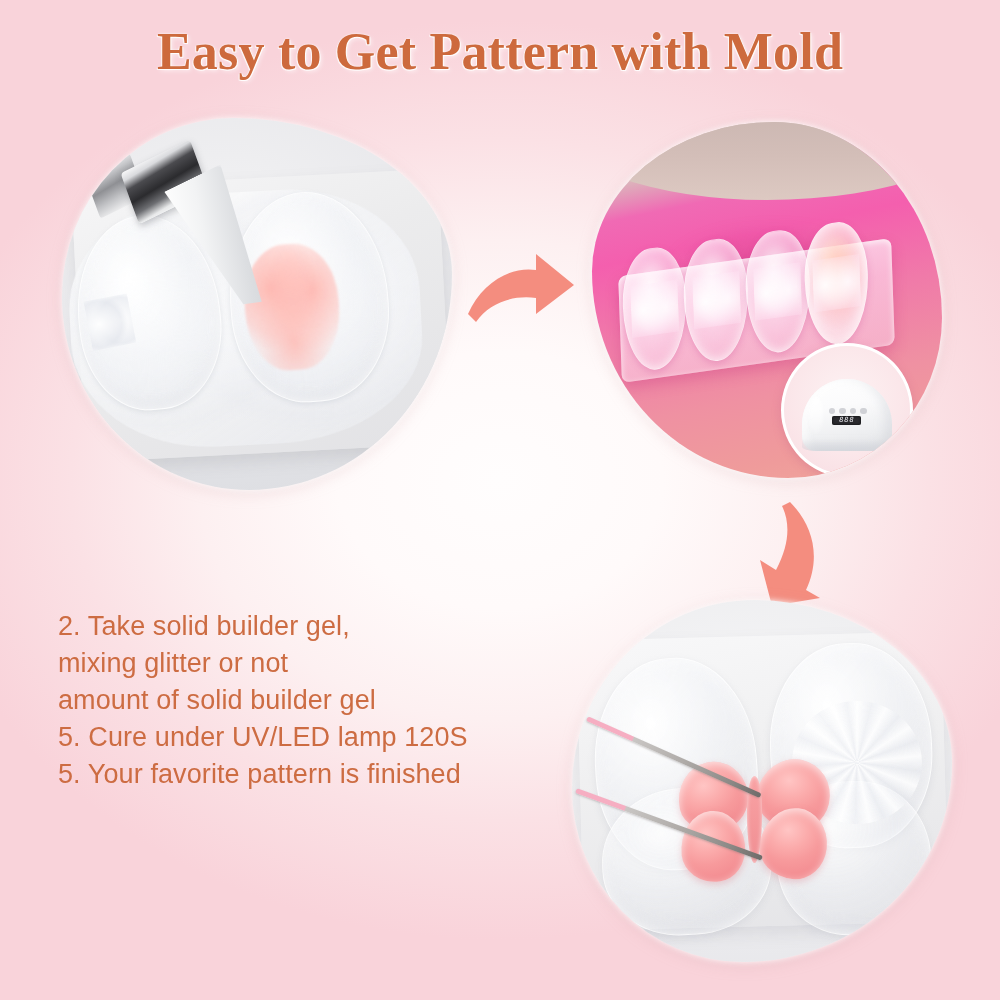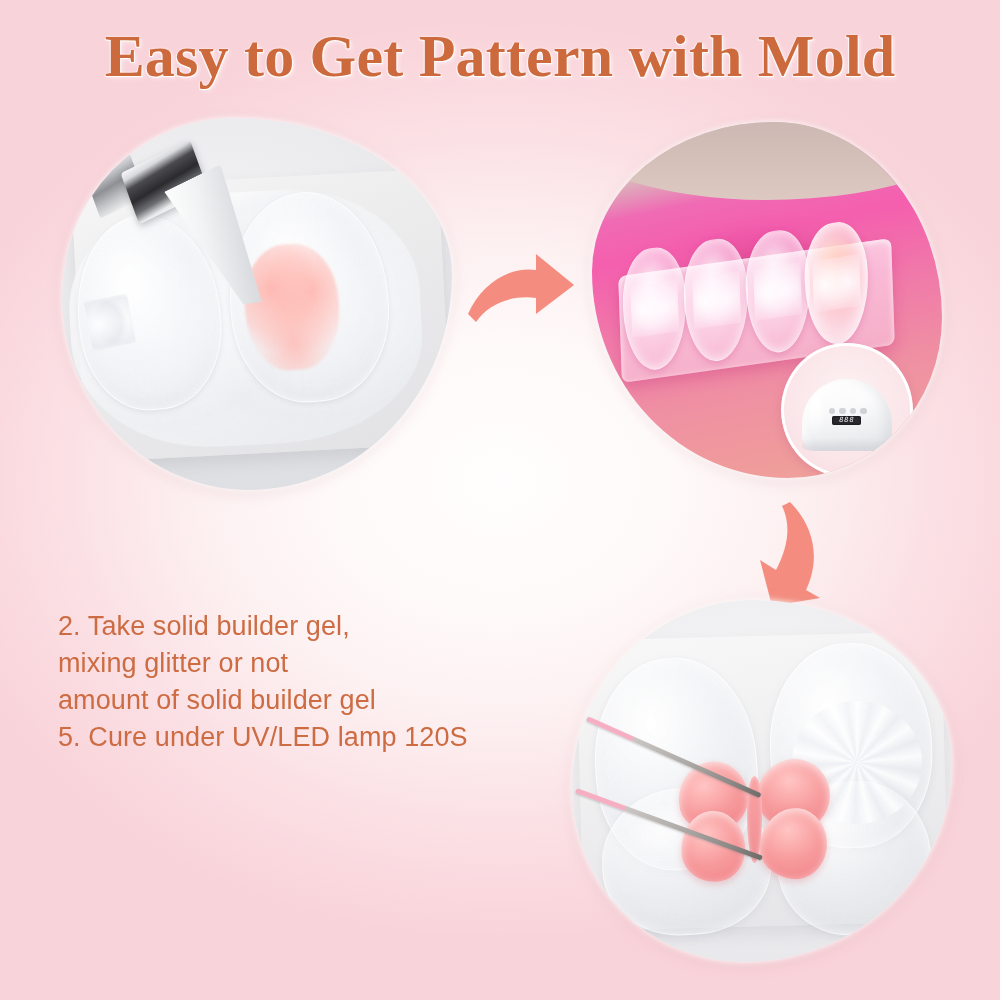--- a/index.html
+++ b/index.html
@@ -11,21 +11,21 @@
   #stage{
     position:relative;width:1000px;height:1000px;overflow:hidden;
     background:
       radial-gradient(ellipse 58% 46% at 50% 48%, #fffdfd 0%, #fffafa 28%, #fdf0f1 52%, #fbe1e5 74%, #f9d3da 100%),
       linear-gradient(135deg,#fbd9de 0%,#fdeef0 40%,#fce3e7 100%);
   }
   
   #title{
     position:absolute;left:0;top:22px;width:1000px;text-align:center;
     font-family:"Liberation Serif", serif;
-    font-size:60px;font-weight:700;letter-spacing:.2px;
+    font-size:52px;font-weight:700;letter-spacing:.2px;
     color:#cd6a3d;
     text-shadow:
       0 0 2px rgba(255,255,255,.95),
       1px 1px 0 rgba(255,255,255,.85),
       -1px 1px 0 rgba(255,255,255,.7),
       2px 2px 4px rgba(255,255,255,.6);
     white-space:nowrap;
   }
   
   .blob{
@@ -390,15 +390,16 @@
       <div class="tweezer t1"></div>
       <div class="tweezer t2"></div>
     </div>
   </div>
 
   <div id="steps">
     <div>2. Take solid builder gel,</div>
     <div>mixing glitter or not</div>
     <div>amount of solid builder gel</div>
     <div>5. Cure under UV/LED lamp 120S</div>
+    <div>5. Your favorite pattern is finished</div>
   </div>
 
 </div>
 
 </body></html>

